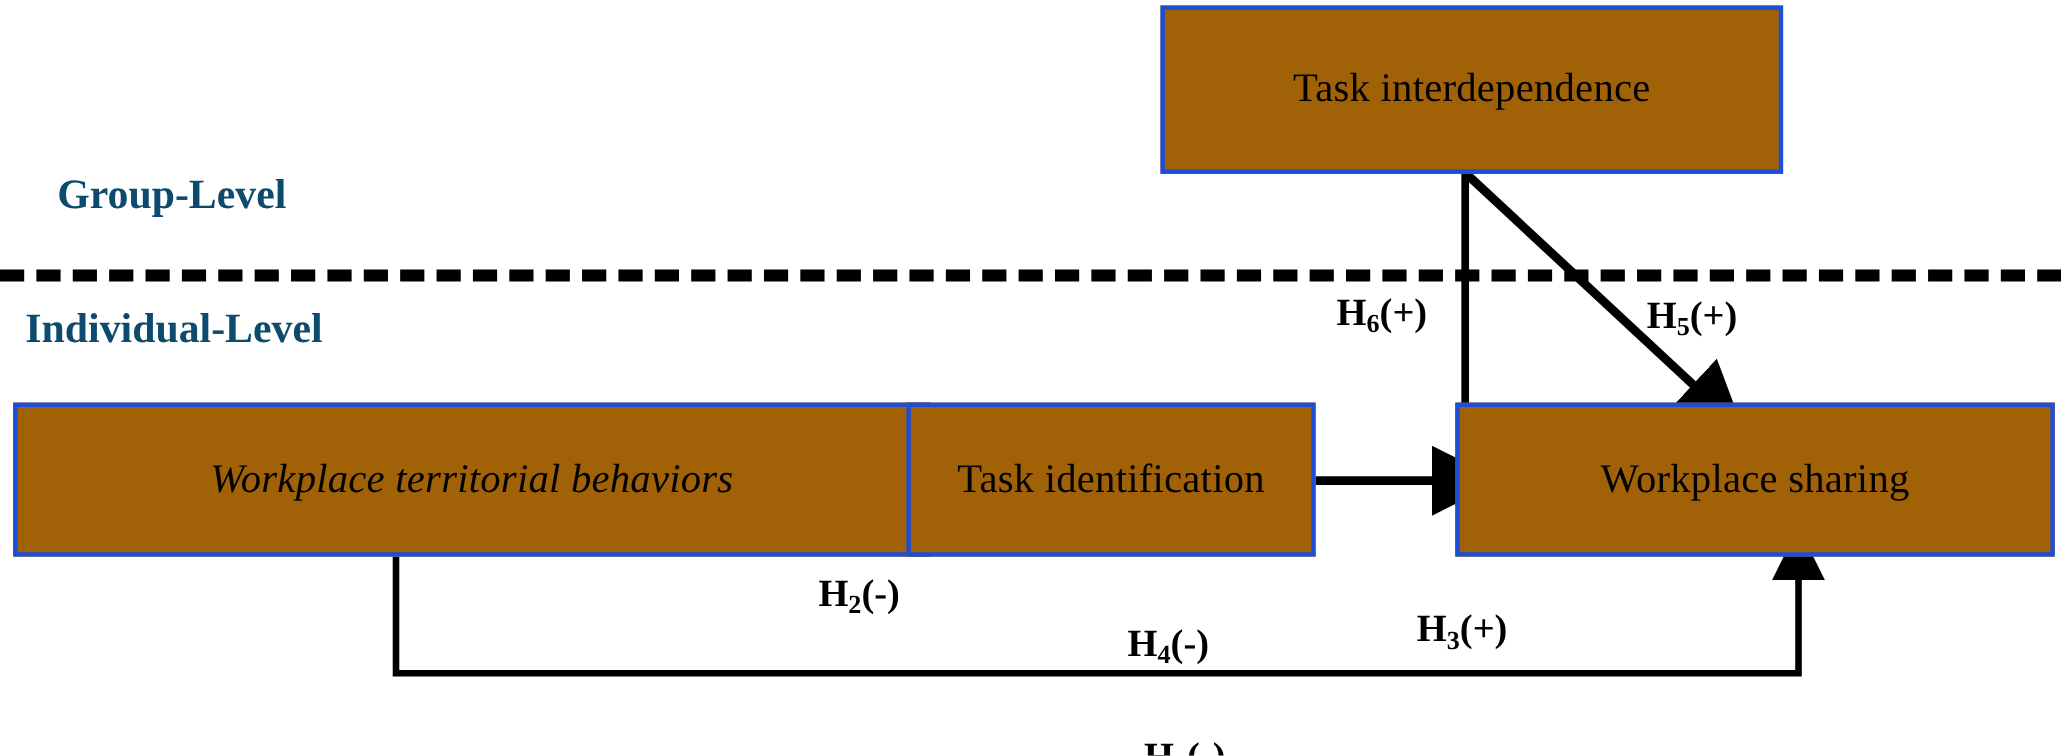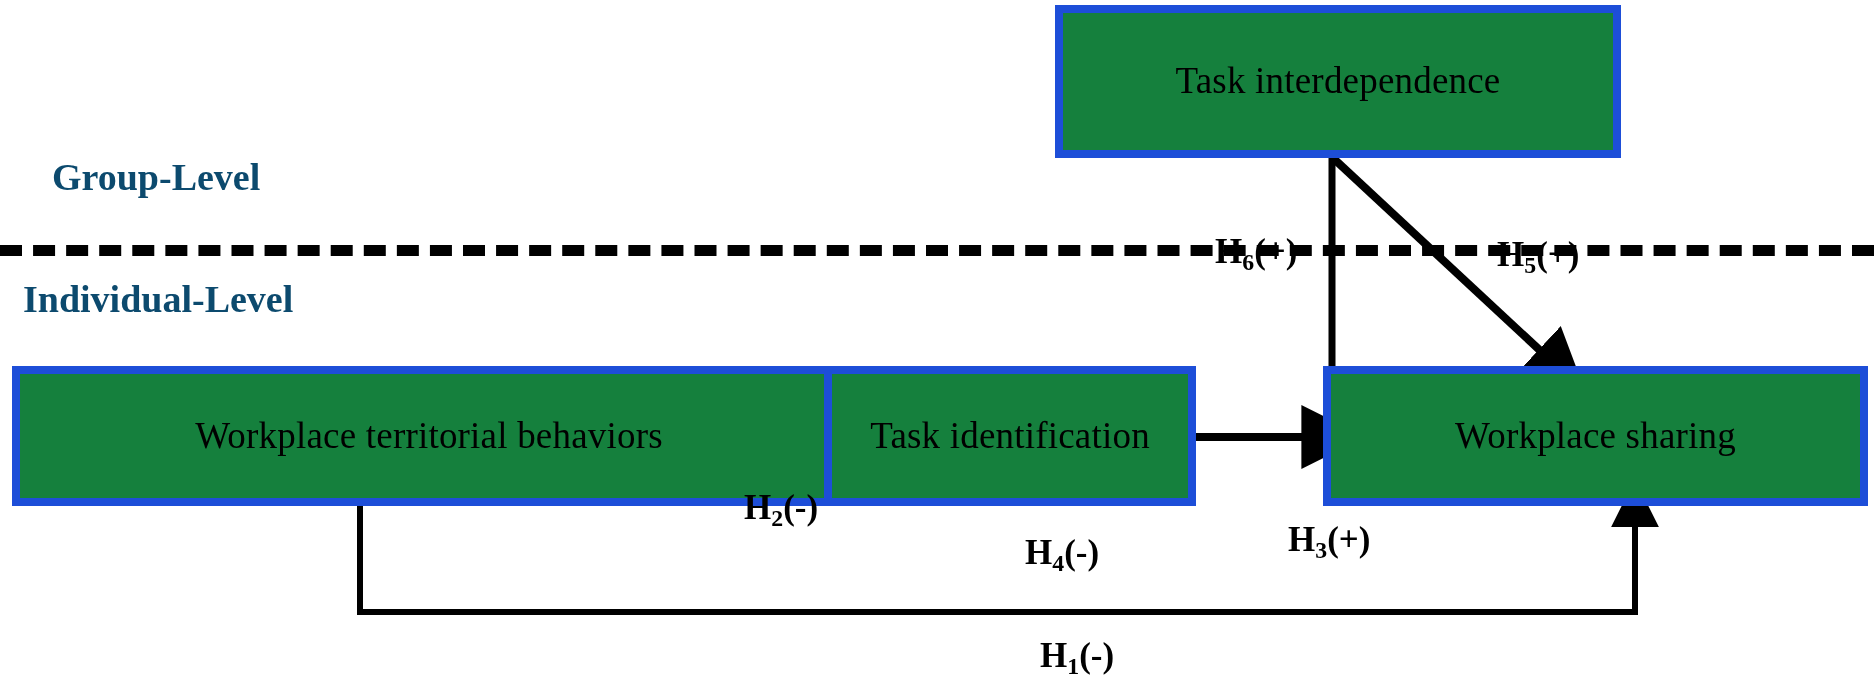--- a/index.html
+++ b/index.html
@@ -13,22 +13,22 @@
     height: 687px;
     background: #ffffff;
     overflow: hidden;
     font-family: "Liberation Serif", "DejaVu Serif", serif;
   }
 
   
   .node-box {
     position: absolute;
     box-sizing: border-box;
-    border: 8px solid #1d4ed8;
-    background: #15803d;
+    border: 4px solid #1d4ed8;
+    background: #a16207;
     display: flex;
     align-items: center;
     justify-content: center;
     z-index: 4;
   }
   .node-label {
     font-family: "Liberation Serif", "DejaVu Serif", serif;
     font-size: 37px;
     color: #000000;
     line-height: 1.1;
@@ -40,20 +40,21 @@
     left: 1055px;
     top: 5px;
     width: 566px;
     height: 153px;
   }
   #box-workplace-territorial-behaviors {
     left: 12px;
     top: 366px;
     width: 834px;
     height: 140px;
+    font-style: italic;
   }
   #box-team-identification {
     left: 824px;
     top: 366px;
     width: 372px;
     height: 140px;
   }
   #box-knowledge-sharing {
     left: 1323px;
     top: 366px;
@@ -87,20 +88,21 @@
 
   
   .hyp-label {
     position: absolute;
     font-family: "Liberation Serif", "DejaVu Serif", serif;
     font-weight: bold;
     font-size: 35px;
     color: #000000;
     white-space: nowrap;
     z-index: 6;
+    margin-top: 32px;
   }
   .hyp-label sub {
     font-size: 0.68em;
     vertical-align: -0.28em;
     font-weight: bold;
   }
   #hyp-h6 { left: 1215px; top: 232px; }
   #hyp-h5 { left: 1497px; top: 235px; }
   #hyp-h2 { left: 744px;  top: 488px; }
   #hyp-h4 { left: 1025px; top: 533px; }

